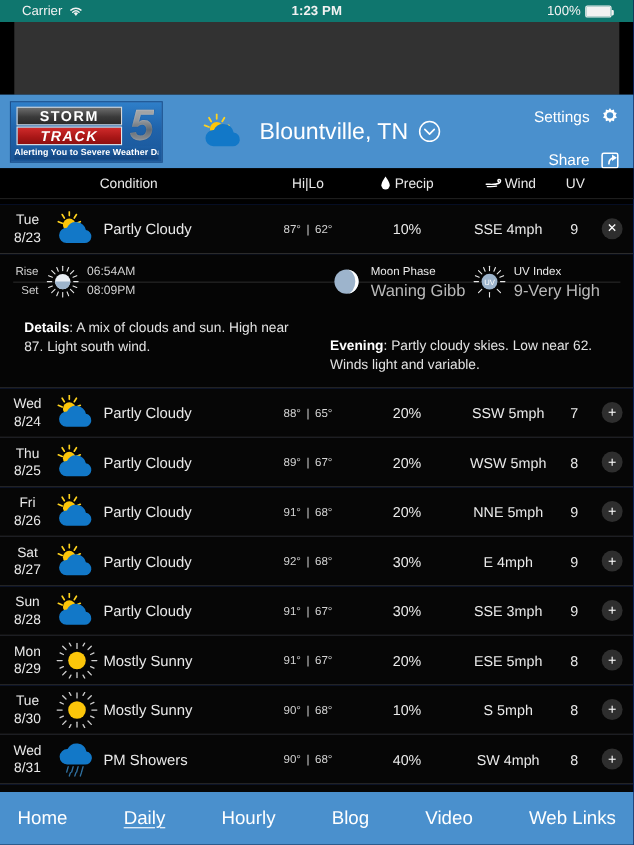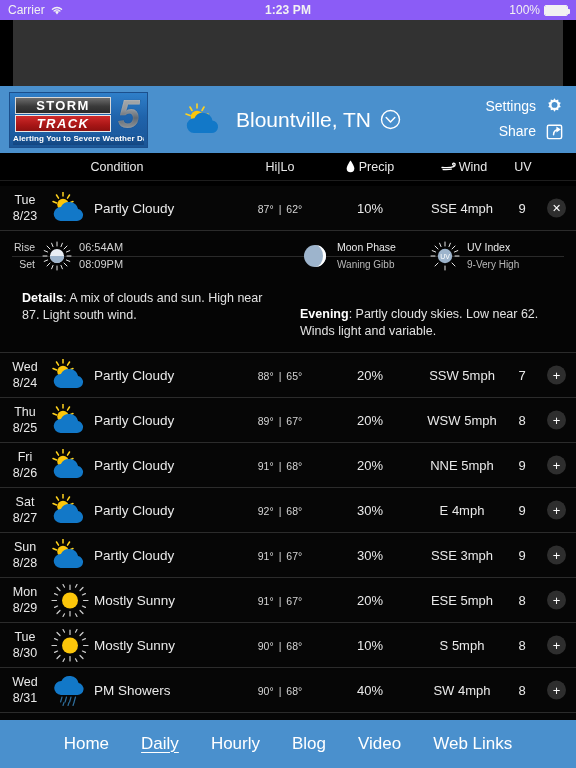--- a/index.html
+++ b/index.html
@@ -8,23 +8,23 @@
     background:#000;
     font-family:"Liberation Sans", sans-serif;
     color:#fff;
     overflow:hidden;
     position:relative;
   }
 
   
   .statusbar {
     height:20px; width:100%;
-    background:#8b5cf6;
+    background:#0f766e;
     display:flex; align-items:center;
-    padding:0 8px;
+    padding:0 20px;
     font-size:12px; color:#f2f2f2;
     position:relative;
   }
   .sb-left { display:flex; align-items:center; gap:5px; }
   .sb-center {
     position:absolute; left:0; right:0; text-align:center;
     font-weight:bold; font-size:12px; letter-spacing:.1px;
     pointer-events:none;
   }
   .sb-right {
@@ -105,21 +105,21 @@
   }
   .loc-icon { width:46px; height:34px; flex:none; }
   .loc-name { font-size:21px; color:#fff; }
   .chev { width:21px; height:21px; flex:none; }
 
   .hdr-actions {
     margin-left:auto;
     display:flex; flex-direction:column; align-items:flex-end; gap:6px;
     padding-bottom:2px;
   }
-  .hdr-row { display:flex; align-items:center; gap:9px; }
+  .hdr-row { display:flex; align-items:center; gap:9px;margin-top:14px; }
   .hdr-row span { font-size:14px; color:#fff; }
   .hdr-ico { width:19px; height:19px; flex:none; }
 
   
   .colhead {
     height:28px; background:#000;
     display:flex; align-items:center;
     font-size:12.5px; color:#e9e9e9;
     border-bottom:1px solid #1d1d1d;
     position:relative;
@@ -203,43 +203,43 @@
   }
   .astro .vals {
     display:flex; flex-direction:column; justify-content:center;
     font-size:11px; color:#d2d2d2; line-height:17px;
   }
   .astro .two {
     display:flex; flex-direction:column; justify-content:center;
     font-size:10.5px; line-height:17px;
   }
   .astro .two .t1 { color:#e9e9e9; }
-  .astro .two .t2 { color:#b9b9b9; font-size:10px; }
+  .astro .two .t2 { color:#b9b9b9; font-size:15px; }
   .aicon { width:30px; height:30px; flex:none; position:relative; z-index:2; }
 
   .blk-sun  { left:14px; }
   .blk-moon { left:168px; }
   .blk-phase{ left:300px; }
   .blk-uv   { left:430px; }
 
   .descs {
     display:flex; padding:9px 0 12px 0;
     font-size:12.5px; line-height:17px; color:#e2e2e2;
   }
   .desc { padding:0 10px; }
   .desc.d1 { width:290px; padding-left:22px; }
   .desc.d2 { width:286px;margin-top:16px; }
   .desc b { color:#fff; }
 
   
   .tabbar {
     position:absolute; left:0; bottom:0; width:576px; height:48px;
     background:#4a90cd;
-    display:flex; align-items:center; justify-content:center;
-    padding:0 32px;
+    display:flex; align-items:center; justify-content:space-between;
+    padding:0 14px;
     gap:28px;
   }
   .tab { font-size:17px; color:#fff; padding:2px 2px; }
   .tab.active { text-decoration:underline; text-underline-offset:3px; }
 
   .scrollarea {
     position:absolute; left:0; top:186px; width:576px; bottom:48px;
     overflow:hidden;
   }
 </style>

